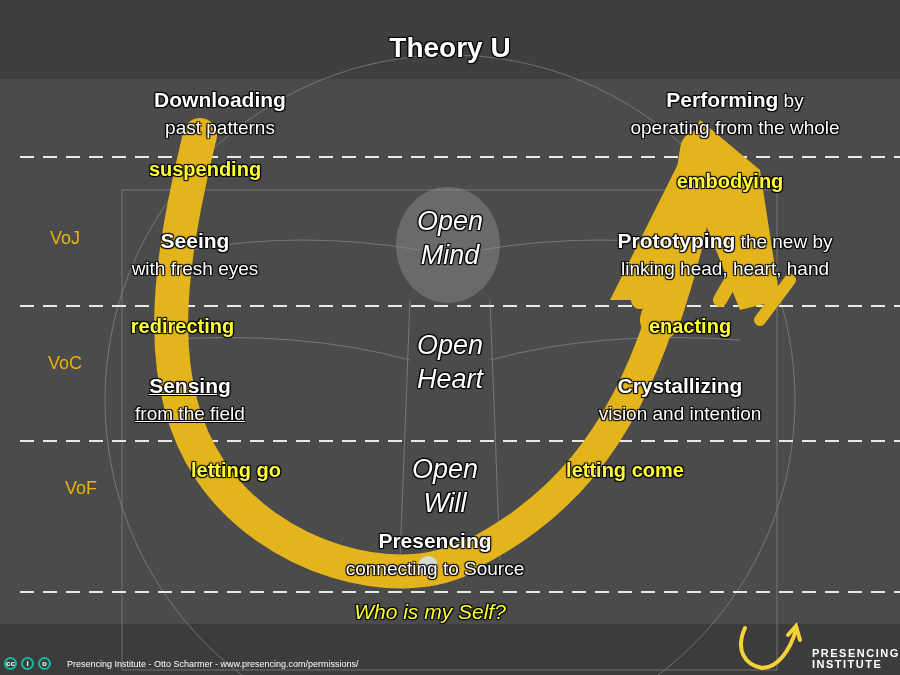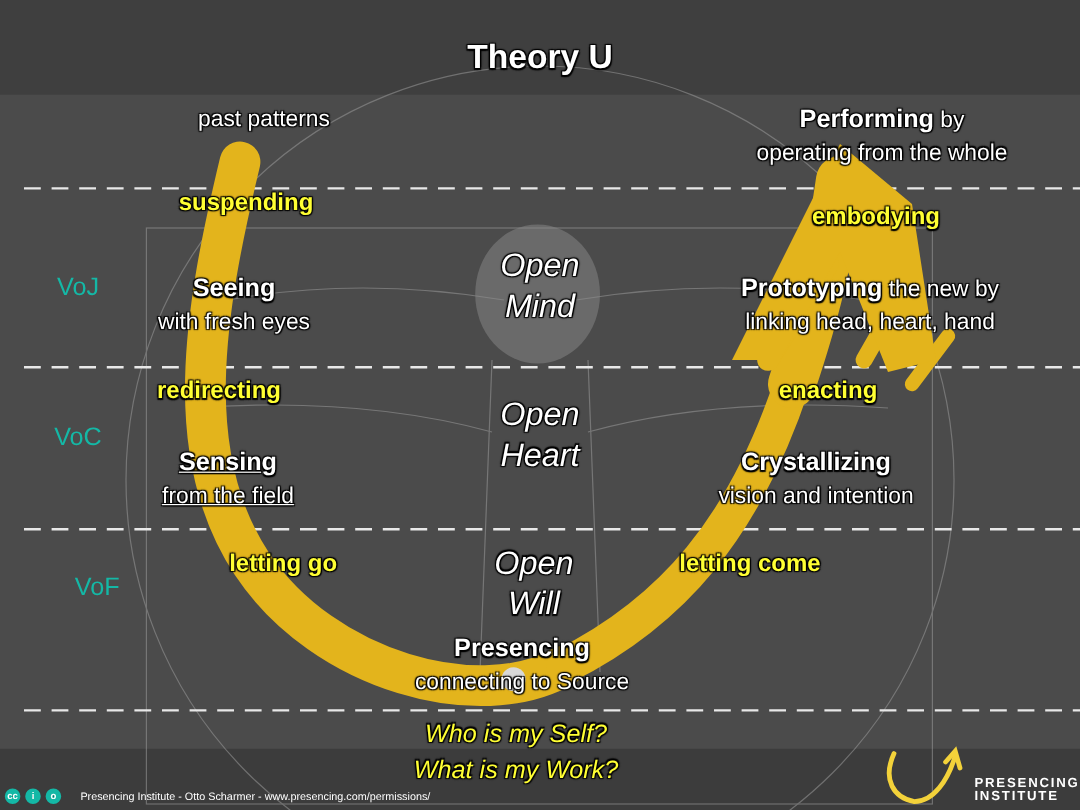--- a/index.html
+++ b/index.html
@@ -6,25 +6,25 @@
   body { width:900px; height:675px; overflow:hidden; background:#4a4a4a; position:relative; font-family:"Liberation Sans", sans-serif; }
   .band-top { position:absolute; left:0; top:0; width:900px; height:79px; background:#3f3f3f; }
   .band-mid { position:absolute; left:0; top:79px; width:900px; height:545px; background:#4b4b4b; }
   .band-bot { position:absolute; left:0; top:624px; width:900px; height:51px; background:#3c3c3c; }
   svg.bg { position:absolute; left:0; top:0; }
   .t { position:absolute; text-align:center; white-space:nowrap; text-shadow:1px 1px 1px #000, -1px -1px 1px #000, 1px -1px 1px #000, -1px 1px 1px #000; }
   .title { left:0; width:900px; top:32px; font-size:28px; font-weight:bold; color:#fff; }
   .stage { color:#fff; font-size:19px; line-height:27px; }
   .stage b { font-weight:bold; font-size:21px; }
   .yl { color:#ffff33; font-weight:bold; font-size:20px; }
-  .voice { color:#14b8a6; font-size:21px; text-shadow:none; }
+  .voice { color:#eab308; font-size:18px; text-shadow:none; }
   .open { color:#fff; font-style:italic; font-size:27px; line-height:34px; }
   .q { color:#ffff33; font-style:italic; font-size:21px; line-height:30px; }
   .footer { position:absolute; left:4px; top:657px; display:flex; align-items:center; gap:4px; }
-  .cc { width:13px; height:13px; border:6px solid #14b8a6; border-radius:50%; color:#fff; font-size:8px; font-weight:bold; display:flex; align-items:center; justify-content:center; box-sizing:border-box; }
+  .cc { width:13px; height:13px; border:2px solid #14b8a6; border-radius:50%; color:#fff; font-size:8px; font-weight:bold; display:flex; align-items:center; justify-content:center; box-sizing:border-box; }
   .foot-text { color:#fff; font-size:9px; font-weight:normal; margin-left:12px; }
   .logo-text { position:absolute; left:812px; top:648px; color:#fff; font-weight:bold; font-size:11px; line-height:11px; letter-spacing:1.5px; }
 </style>
 </head>
 <body>
 
 <div class="band-top"></div>
 <div class="band-mid"></div>
 <div class="band-bot"></div>
 
@@ -60,21 +60,21 @@
 
   <g fill="none" stroke="#f3d23a" stroke-width="4" stroke-linecap="round">
     <path d="M745 628 C735 650, 745 665, 762 668 C778 668, 790 650, 796 630"></path>
     <path d="M788 635 L796 626 L800 640"></path>
   </g>
 </svg>
 
 <div class="t title">Theory U</div>
 
 <div class="t stage" style="left:120px;width:200px;top:86px;">
-  <div>past patterns</div>
+  <b>Downloading</b><div>past patterns</div>
 </div>
 <div class="t stage" style="left:590px;width:290px;top:86px;">
   <b>Performing</b><span> by</span><div>operating from the whole</div>
 </div>
 <div class="t stage" style="left:100px;width:190px;top:227px;">
   <b>Seeing</b><div>with fresh eyes</div>
 </div>
 <div class="t stage" style="left:580px;width:290px;top:227px;">
   <b>Prototyping</b><span> the new by</span><div>linking head, heart, hand</div>
 </div>
@@ -107,21 +107,20 @@
   <div>Open</div>
     <div>Heart</div>
 </div>
 <div class="t open" style="left:385px;width:120px;top:452px;">
   <div>Open</div>
     <div>Will</div>
 </div>
 
 <div class="t q" style="left:310px;width:240px;top:597px;">
   <div>Who is my Self?</div>
-  <div>What is my Work?</div>
 </div>
 
 <div class="footer">
   <span class="cc">cc</span>
   <span class="cc">i</span>
   <span class="cc">o</span>
   <span class="foot-text">Presencing Institute - Otto Scharmer - www.presencing.com/permissions/</span>
 </div>
 
 <div class="logo-text">

